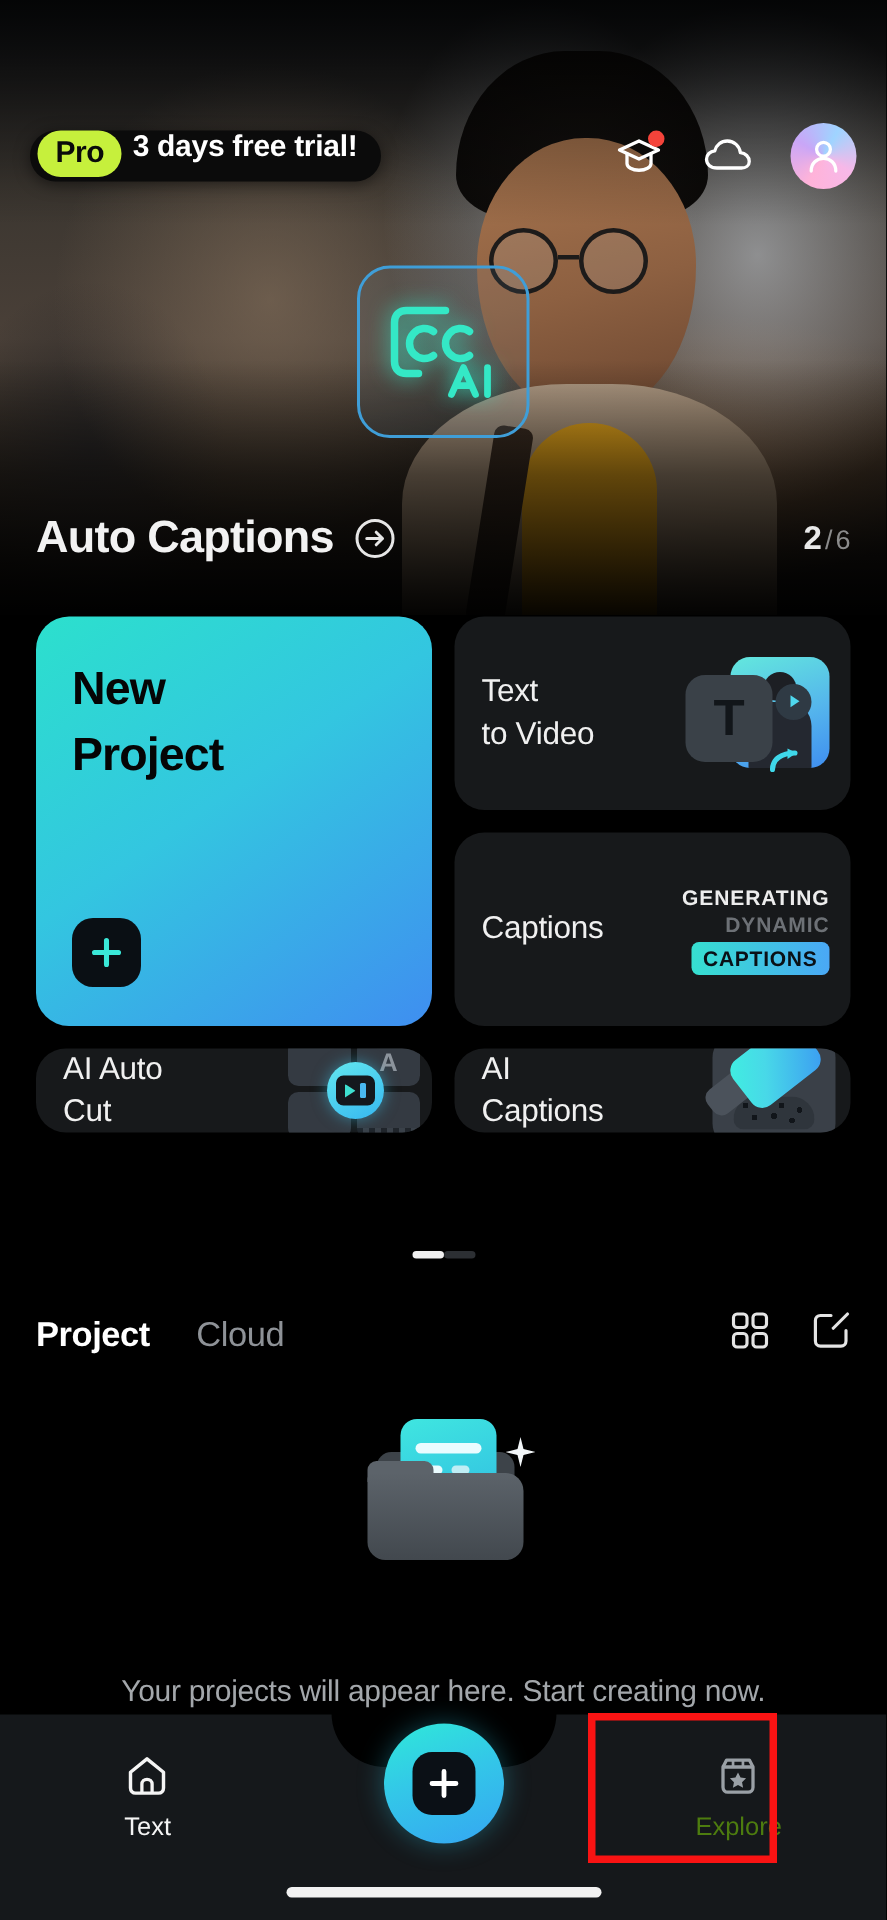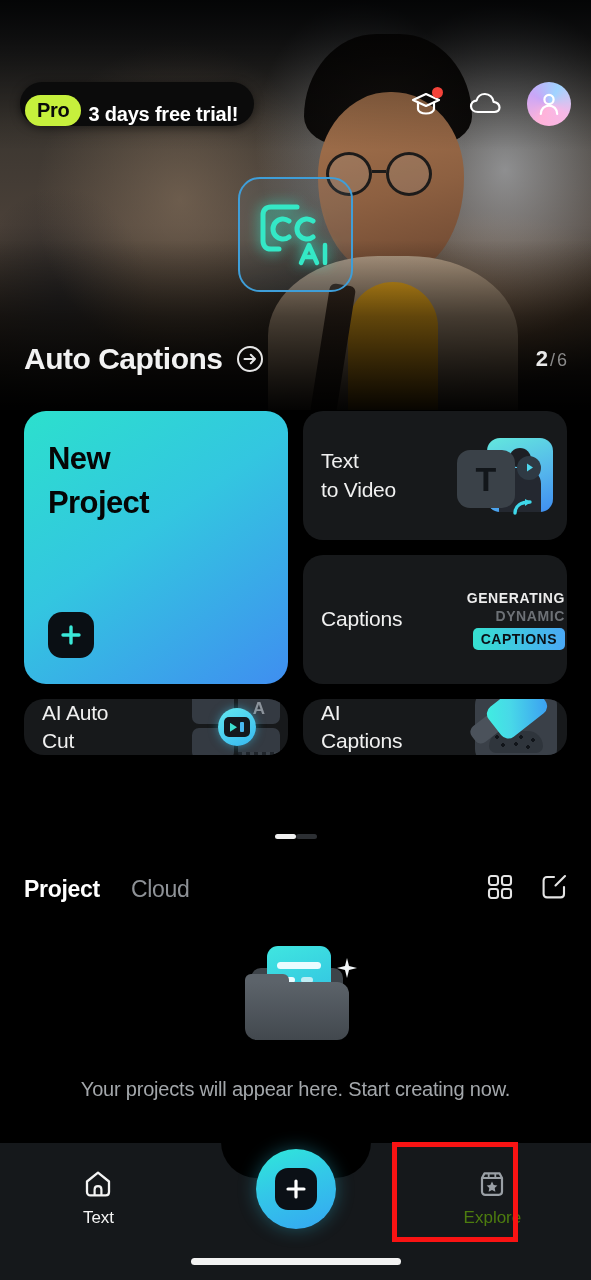--- a/index.html
+++ b/index.html
@@ -94,24 +94,24 @@
   }
 
   
   .topbar {
     position: absolute; top: 80px; left: 0; width: 100%;
     height: 48px;
     display: flex; align-items: center;
     padding: 0 20px;
   }
   .pro-pill {
-    display: flex; align-items: flex-end;
+    display: flex; align-items: flex-start;
     background: #0b0b0b;
     border-radius: 24px;
-    height: 44px;
+    height: 34px;
     padding: 0 16px 0 5px;
     box-shadow: 0 2px 10px rgba(0,0,0,0.5);
   }
   .pro-badge {
     background: #c6f03c;
     color: #0a0a0a;
     font-size: 20px; font-weight: bold;
     border-radius: 16px;
     padding: 3px 12px;
     letter-spacing: -0.3px;
@@ -240,21 +240,21 @@
     background: #2f3a44;
     display: flex; align-items: center; justify-content: center;
   }
   .tv-arrow {
     position: absolute; right: 22px; bottom: 6px;
     width: 20px; height: 18px;
   }
 
   
   .cap-art {
-    position: absolute; right: 2px; top: 50%;
+    position: absolute; right: 14px; top: 50%;
     transform: translateY(-50%);
     width: 116px; text-align: right;
   }
   .cap-l1 { color: #ededed; font-size: 14px; font-weight: bold; letter-spacing: 0.6px; }
   .cap-l2 { color: #6d7176; font-size: 14px; font-weight: bold; letter-spacing: 0.6px; margin-top: 2px; }
   .cap-l3 {
     display: inline-block; margin-top: 4px;
     background: linear-gradient(90deg, #36e0d0, #4aa8f5);
     color: #0a1016; font-size: 14px; font-weight: bold;
     letter-spacing: 0.5px;
@@ -349,21 +349,21 @@
   }
   .tab { font-size: 23px; letter-spacing: -0.3px; }
   .tab.active { color: #ffffff; font-weight: bold; }
   .tab.idle { color: #8e9297; margin-left: 31px; }
   .proj-icons { margin-left: auto; display: flex; align-items: center; gap: 28px; }
 
   
   .empty {
     position: absolute; left: 0; top: 946px;
     width: 100%;
-    display: flex; flex-direction: column; align-items: center;
+    display: flex; flex-direction: column; align-items: center; gap: 39px;
   }
   .folder-art { position: relative; width: 130px; height: 104px; }
   .fa-card {
     position: absolute; left: 36px; top: 0;
     width: 64px; height: 58px; border-radius: 11px;
     background: linear-gradient(160deg, #3fe6e0, #32bfe2);
   }
   .fa-line1 { position: absolute; left: 46px; top: 16px; width: 44px; height: 7px; border-radius: 4px; background: #eafcff; }
   .fa-line2 { position: absolute; left: 46px; top: 31px; width: 18px; height: 6px; border-radius: 3px; background: #eafcff; }
   .fa-line3 { position: absolute; left: 70px; top: 31px; width: 12px; height: 6px; border-radius: 3px; background: #bfeef5; }

